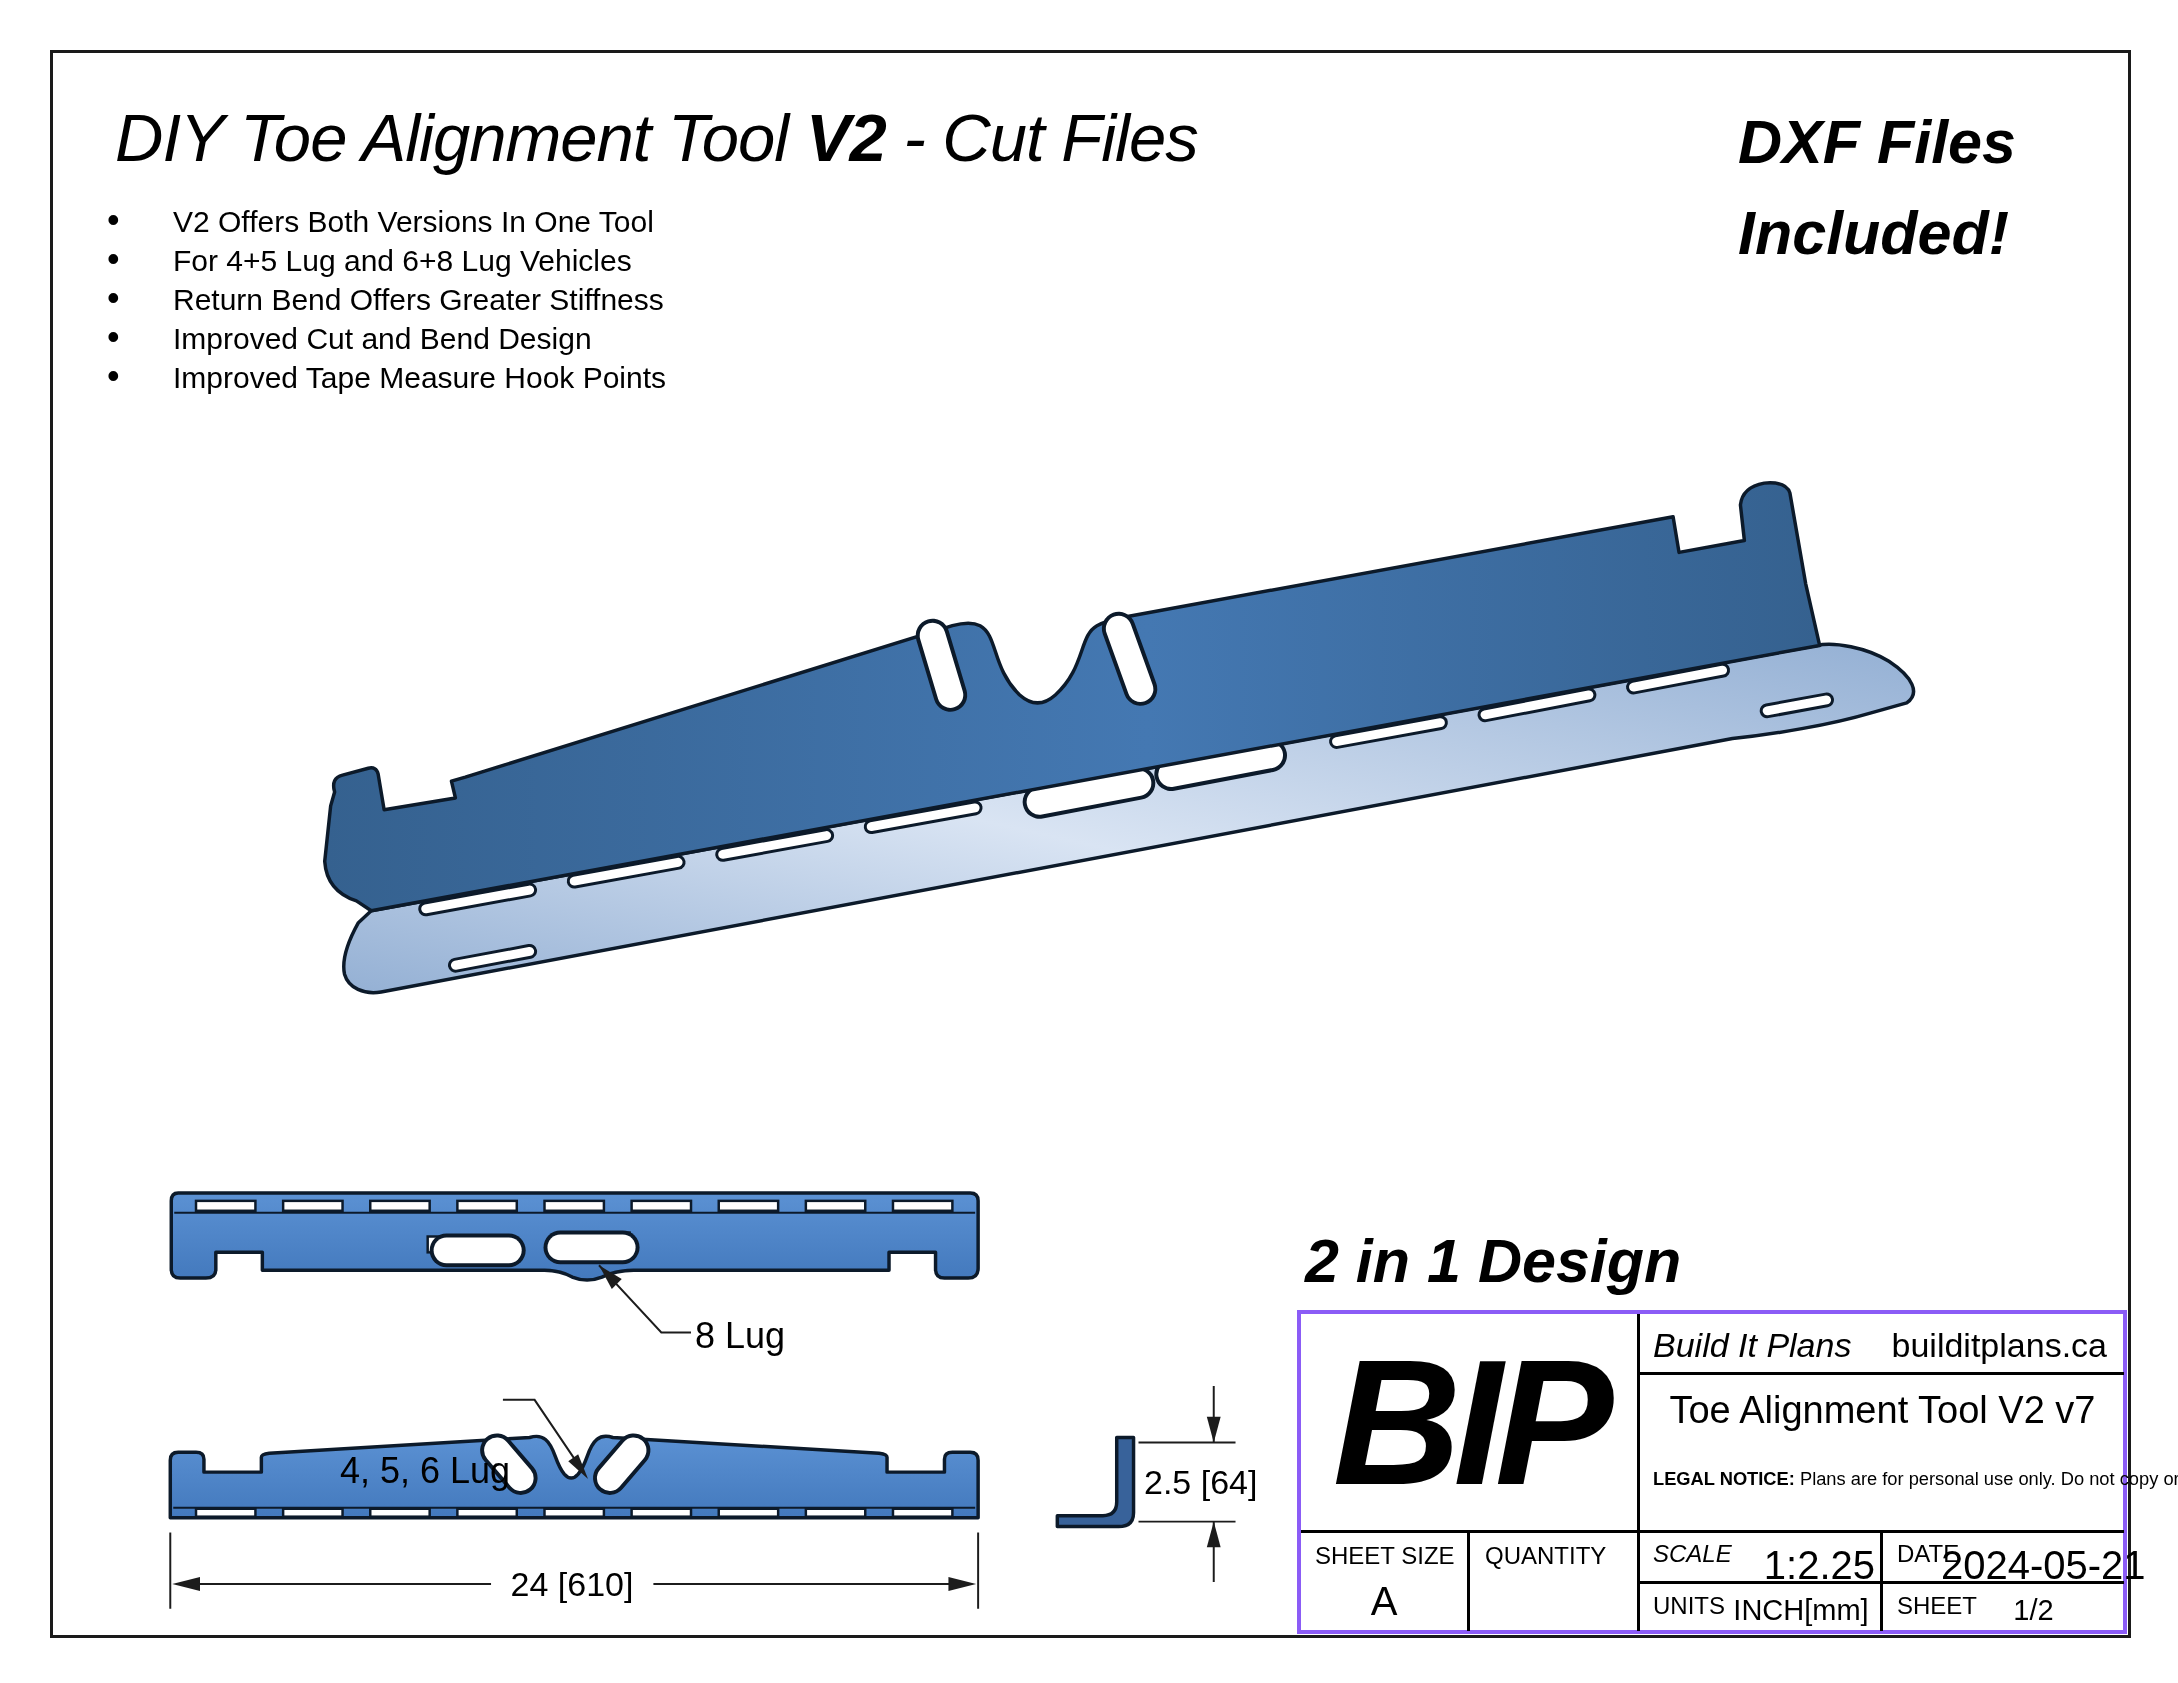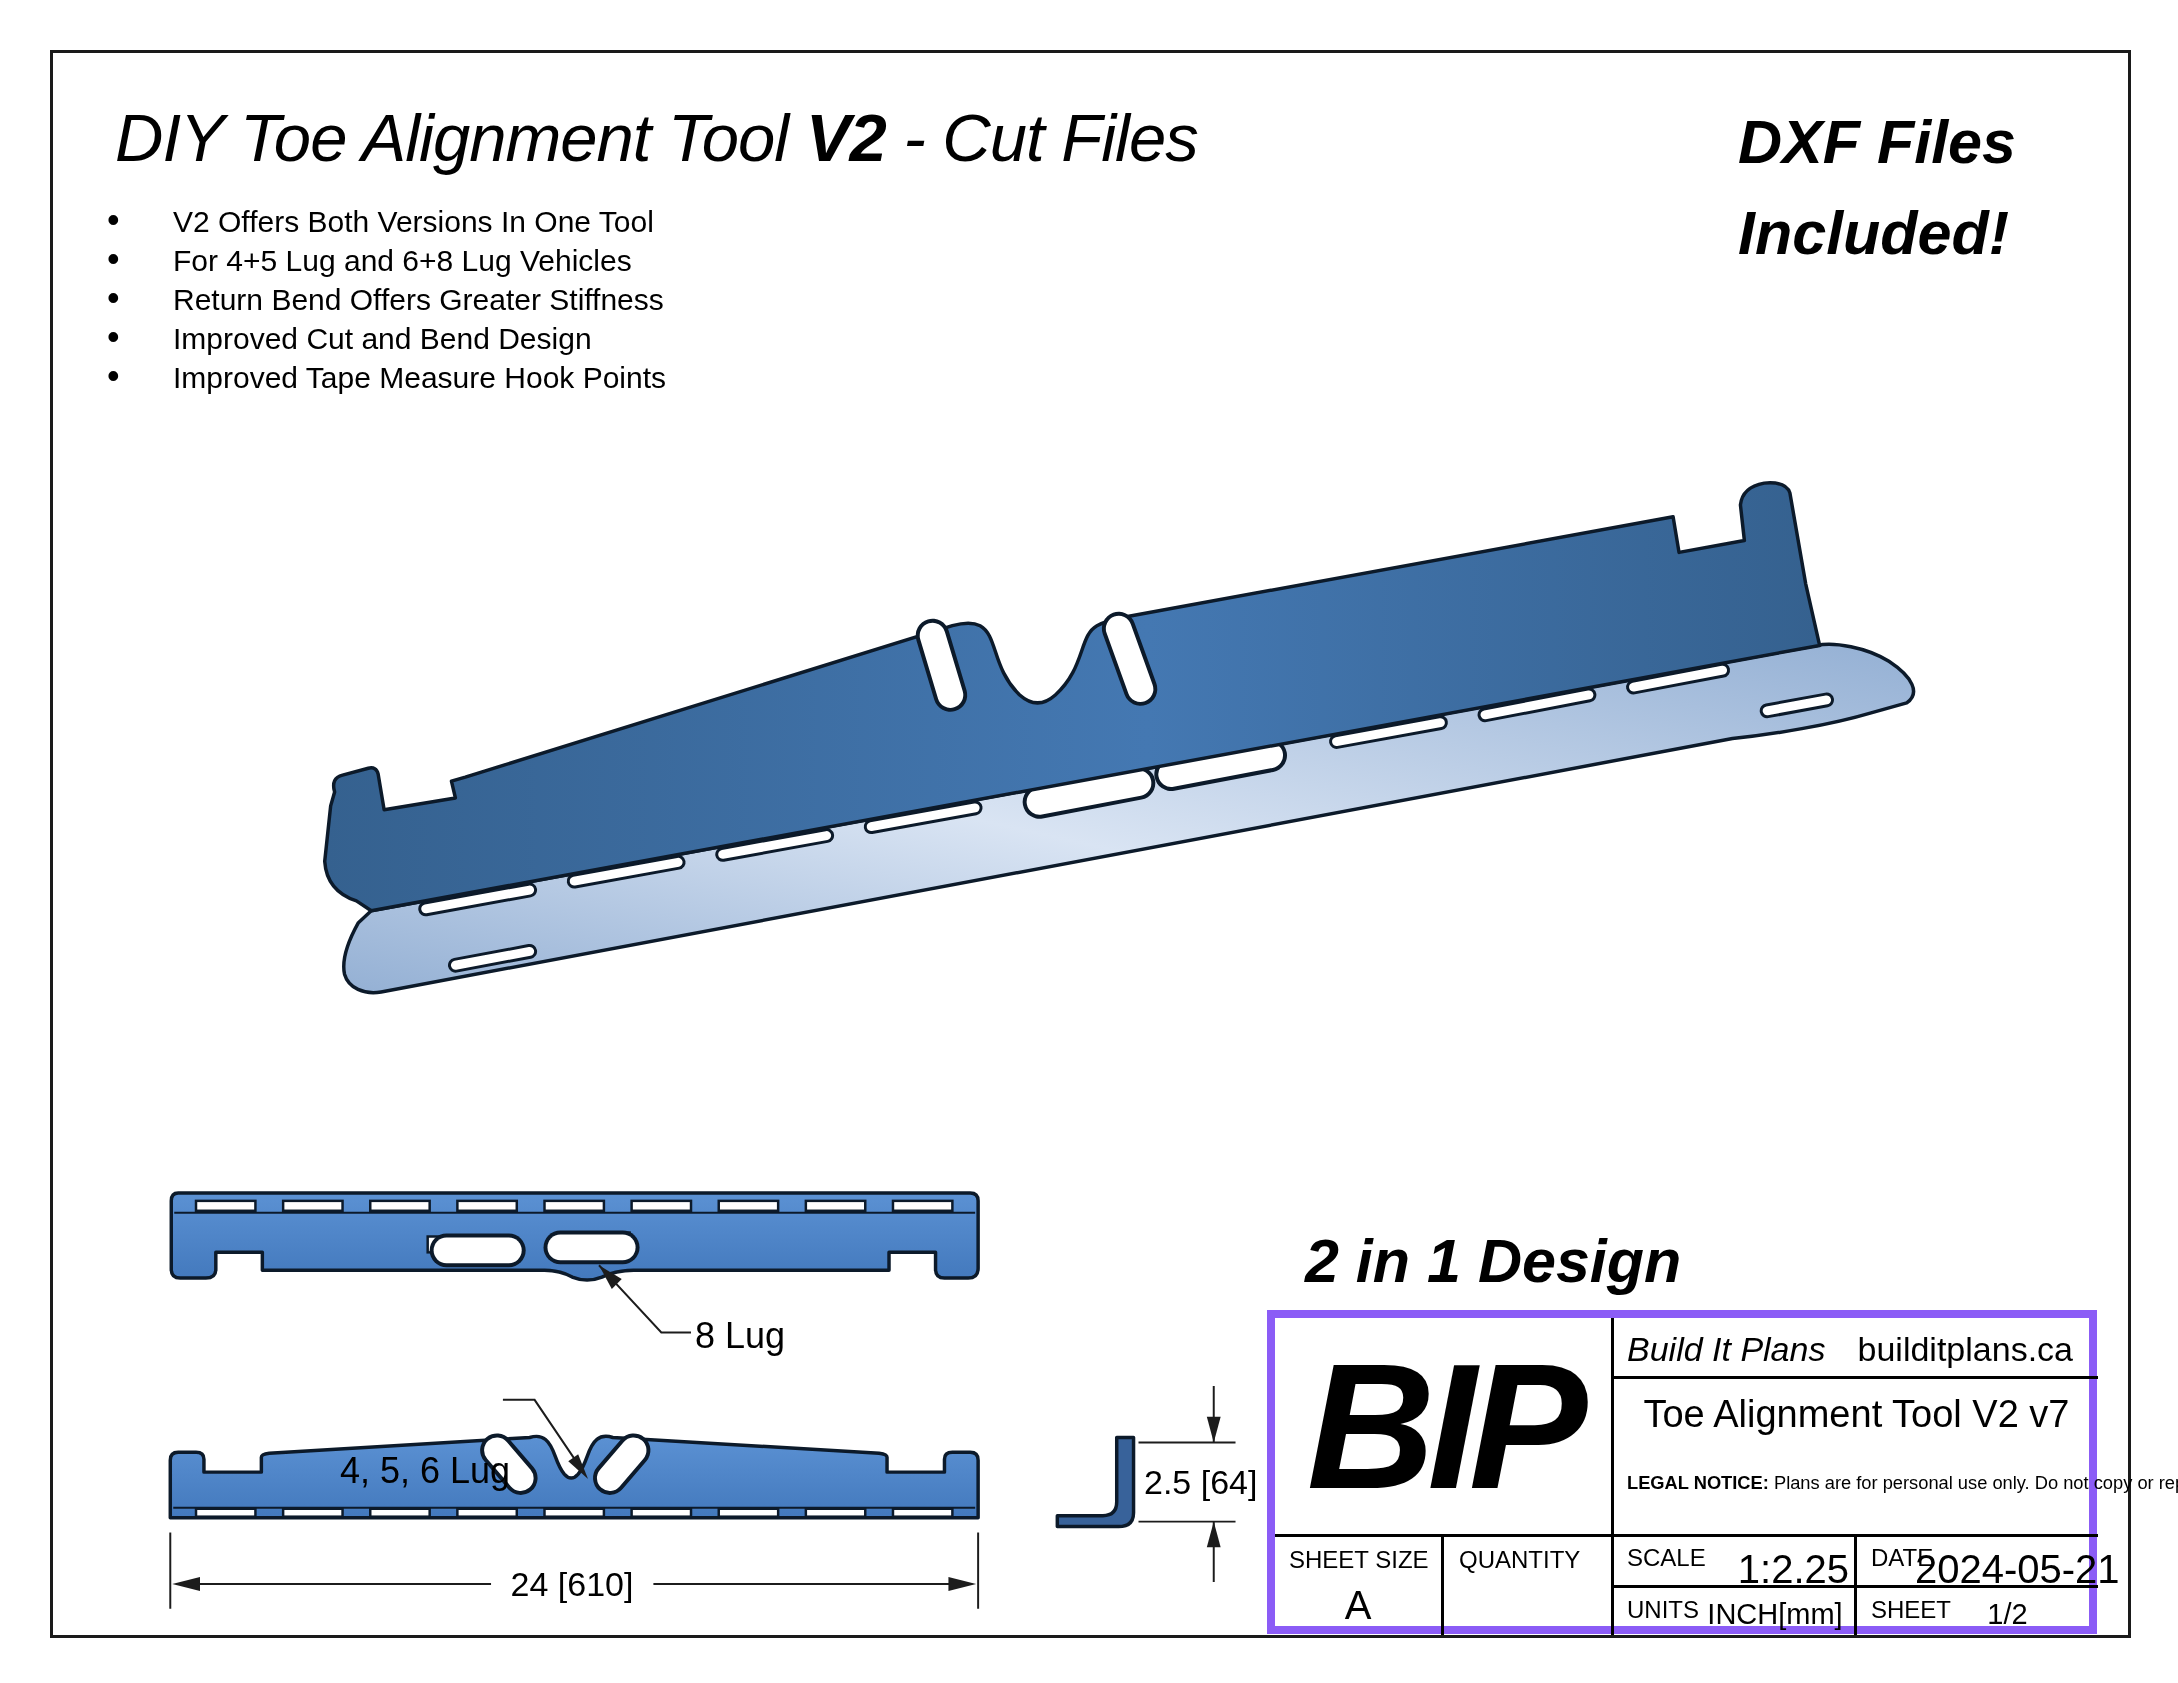--- a/index.html
+++ b/index.html
@@ -33,21 +33,21 @@
   .hole-rim-big{stroke:var(--outline);stroke-width:34;stroke-linecap:round;fill:none;}
   .hole-big{stroke:#ffffff;stroke-width:26;stroke-linecap:round;fill:none;}
   .slot-dash{fill:#ffffff;stroke:var(--outline);stroke-width:2.5;}
   .stop-web-a{stop-color:var(--part-web-dark);}
   .stop-web-b{stop-color:var(--part-web-light);}
   .stop-fl-a{stop-color:var(--flange-dark);}
   .stop-fl-b{stop-color:var(--flange-light);}
   .stop-flat-a{stop-color:var(--part-blue-light);}
   .stop-flat-b{stop-color:var(--part-blue);}
   
-  #title-block{left:1267px;top:1310px;width:830px;height:324px;border:8px solid #8b5cf6;box-sizing:border-box;}
+  #title-block{left:1297px;top:1310px;width:830px;height:324px;border:4px solid #8b5cf6;box-sizing:border-box;}
   #title-block .cell-line{position:absolute;background:#000;}
   #title-block .tb-text{position:absolute;white-space:nowrap;}
   .tb-label{font-size:24px;}
   .tb-value{font-size:40px;}
   .tb-value-sm{font-size:29px;}
   #bip-logo{left:0;top:0;width:336px;height:216px;display:flex;align-items:center;justify-content:center;
             font-size:178px;font-weight:bold;font-style:italic;letter-spacing:-8px;}
   #brand-name{left:352px;top:12px;font-size:34px;font-style:italic;}
   #brand-site{top:12px;right:16px;font-size:34px;}
   #drawing-title{left:336px;top:75px;width:491px;text-align:center;font-size:38px;}
@@ -262,21 +262,21 @@
   <div class="tb-text" id="bip-logo">BIP</div>
   <div class="tb-text" id="brand-name">Build It Plans</div>
   <div class="tb-text" id="brand-site">builditplans.ca</div>
   <div class="tb-text" id="drawing-title">Toe Alignment Tool V2 v7</div>
   <div class="tb-text" id="legal-notice"><b>LEGAL NOTICE:</b><span> Plans are for personal use only. Do not copy or reproduce these drawings or associated files without written permission.</span></div>
 
   <div class="tb-text tb-label" style="left:14px;top:228px;">SHEET SIZE</div>
   <div class="tb-text tb-value" style="left:0;top:265px;width:166px;text-align:center;">A</div>
   <div class="tb-text tb-label" style="left:184px;top:228px;">QUANTITY</div>
 
-  <div class="tb-text tb-label" style="left:352px;top:226px;">SCALE</div>
+  <div class="tb-text tb-label" style="left:352px;top:226px;font-style:italic;">SCALE</div>
   <div class="tb-text tb-value" style="left:396px;top:229px;width:178px;text-align:right;">1:2.25</div>
   <div class="tb-text tb-label" style="left:596px;top:226px;">DATE</div>
   <div class="tb-text tb-value" style="left:640px;top:229px;width:188px;text-align:center;">2024-05-21</div>
 
   <div class="tb-text tb-label" style="left:352px;top:278px;">UNITS</div>
   <div class="tb-text tb-value-sm" style="left:416px;top:280px;width:168px;text-align:center;">INCH[mm]</div>
   <div class="tb-text tb-label" style="left:596px;top:278px;">SHEET</div>
   <div class="tb-text tb-value-sm" style="left:673px;top:280px;width:119px;text-align:center;">1/2</div>
 </div>
 

